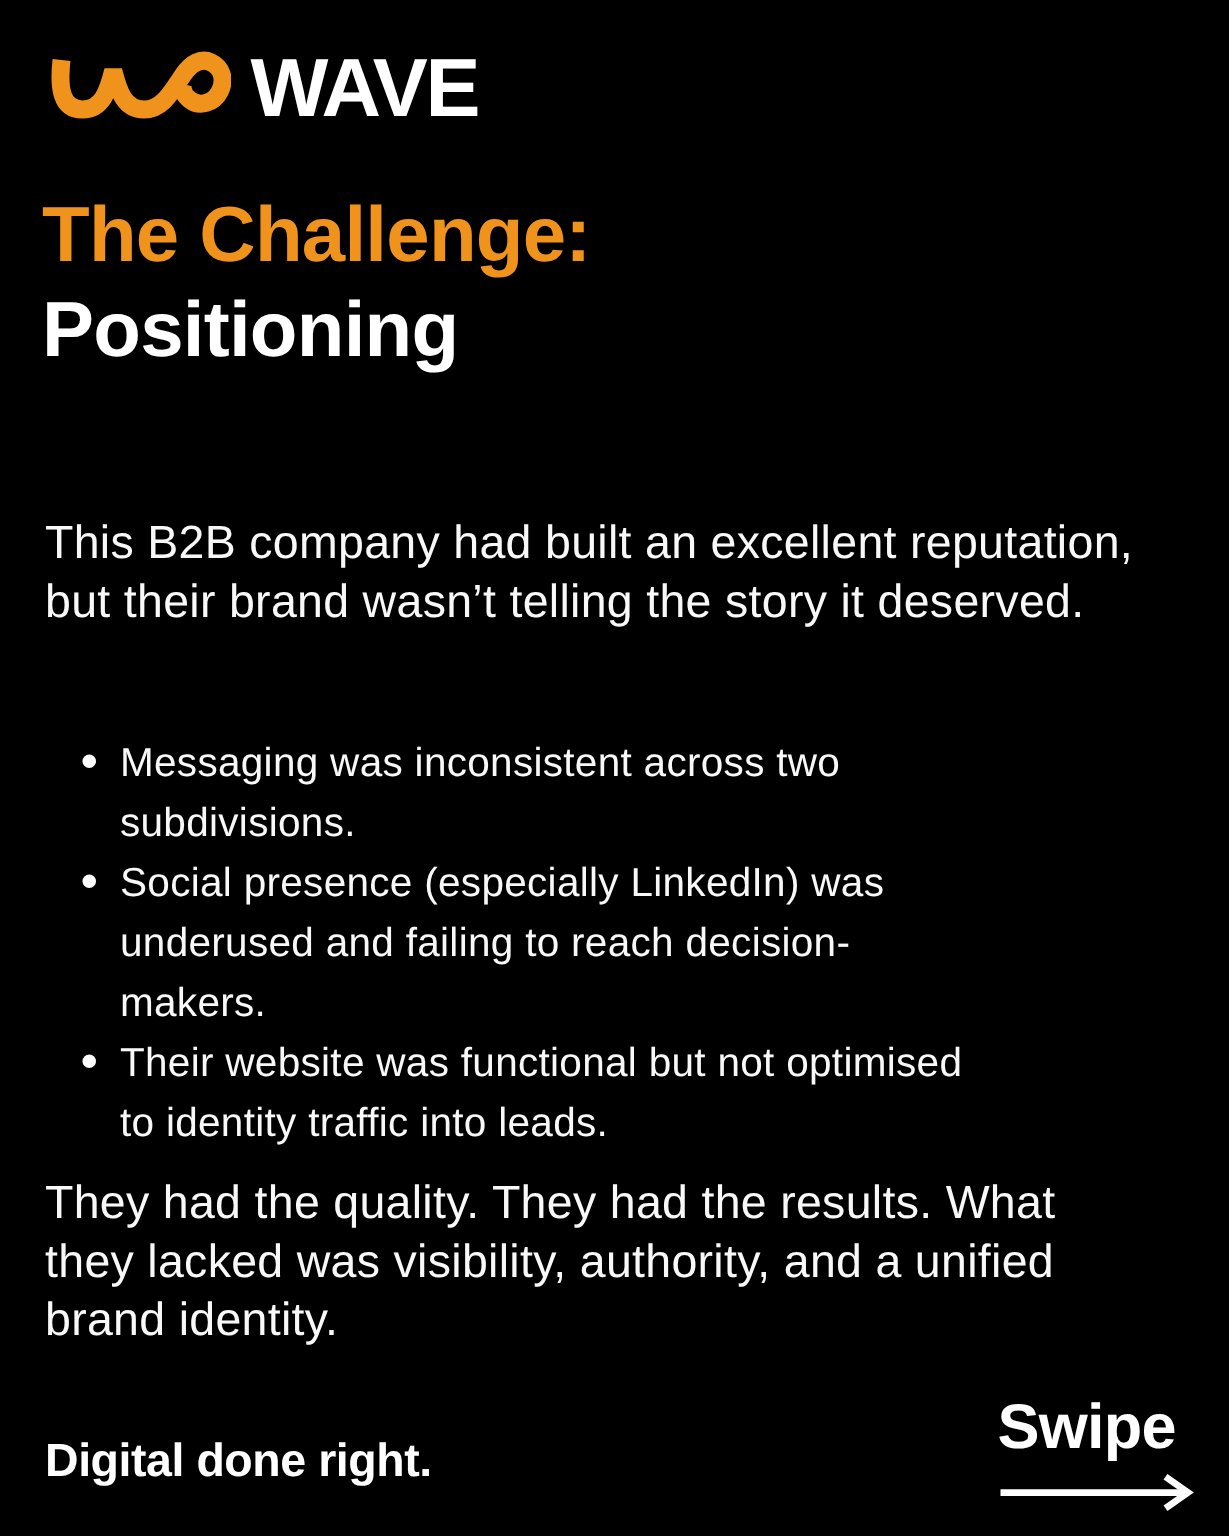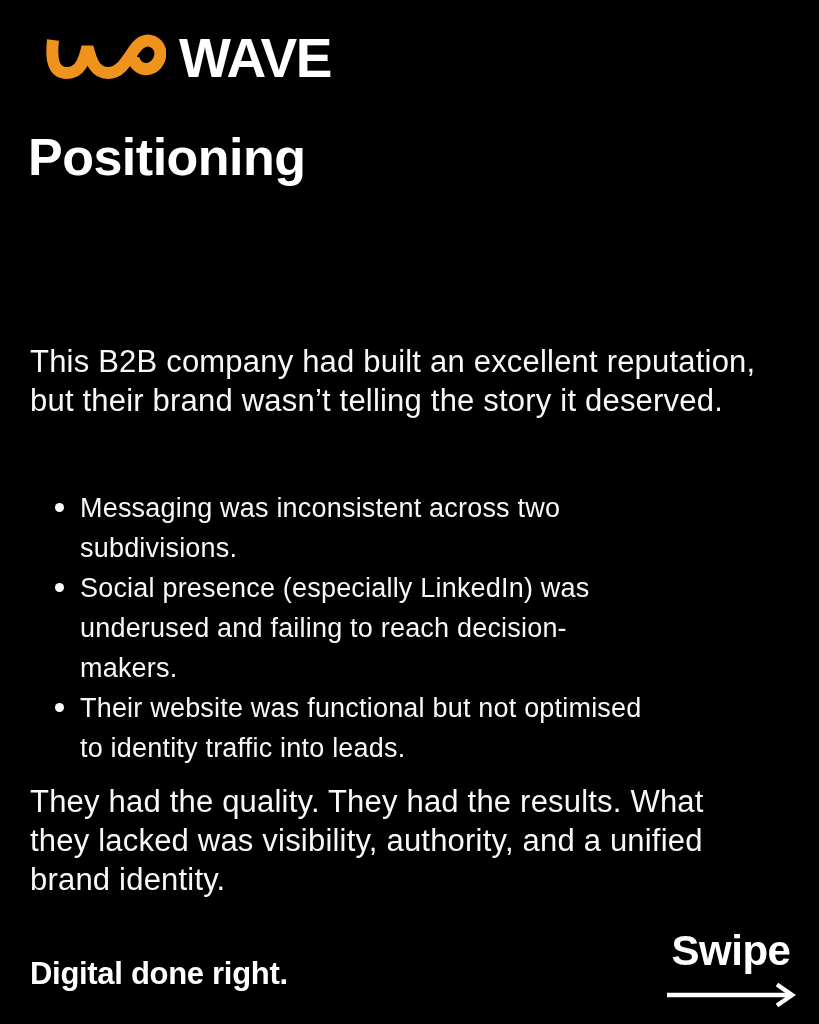--- a/index.html
+++ b/index.html
@@ -8,21 +8,21 @@
     position: relative;
     background: #000000;
     font-family: "Liberation Sans", sans-serif;
     color: #ffffff;
     overflow: hidden;
   }
 
   
   .logo {
     position: absolute;
-    left: 42px; top: 33px;
+    left: 30px; top: 33px;
     display: flex;
     align-items: center;
     gap: 13px;
   }
   .logo-icon svg { display: block; }
   .logo-text {
     font-size: 55px;
     font-weight: 700;
     letter-spacing: -1.5px;
     color: #ffffff;
@@ -77,21 +77,21 @@
     position: absolute;
     left: 30px; top: 956px;
     font-size: 31px;
     font-weight: 700;
     letter-spacing: -0.3px;
     color: #ffffff;
   }
   .swipe {
     position: absolute;
     right: 22px; top: 928px;
-    text-align: center;
+    text-align: left;
   }
   .swipe-label {
     font-size: 42px;
     font-weight: 700;
     letter-spacing: -0.5px;
     color: #ffffff;
     line-height: 46px;
   }
   .swipe-arrow { margin-top: 8px; }
   .swipe-arrow svg { display: block; }
@@ -110,20 +110,21 @@
                C97.5 9 104 5.5 110.5 8.5
                C118 12 120.5 20 116.5 28
                C112.5 36 103 38.5 96.5 33.5
                C93 30.8 91 27 92 23" stroke="#F0931D" stroke-width="12" stroke-linecap="butt" fill="none"></path>
     </svg>
   </span>
   <span class="logo-text">WAVE</span>
 </header>
 
 <section class="heading">
+  <div class="heading-accent">The Challenge:</div>
   <div class="heading-white">Positioning</div>
 </section>
 
 <p class="copy intro">
   <span style="display:block">This B2B company had built an excellent reputation,</span>
   <span style="display:block">but their brand wasn’t telling the story it deserved.</span>
 </p>
 
 <ul class="bullets">
   <li>

